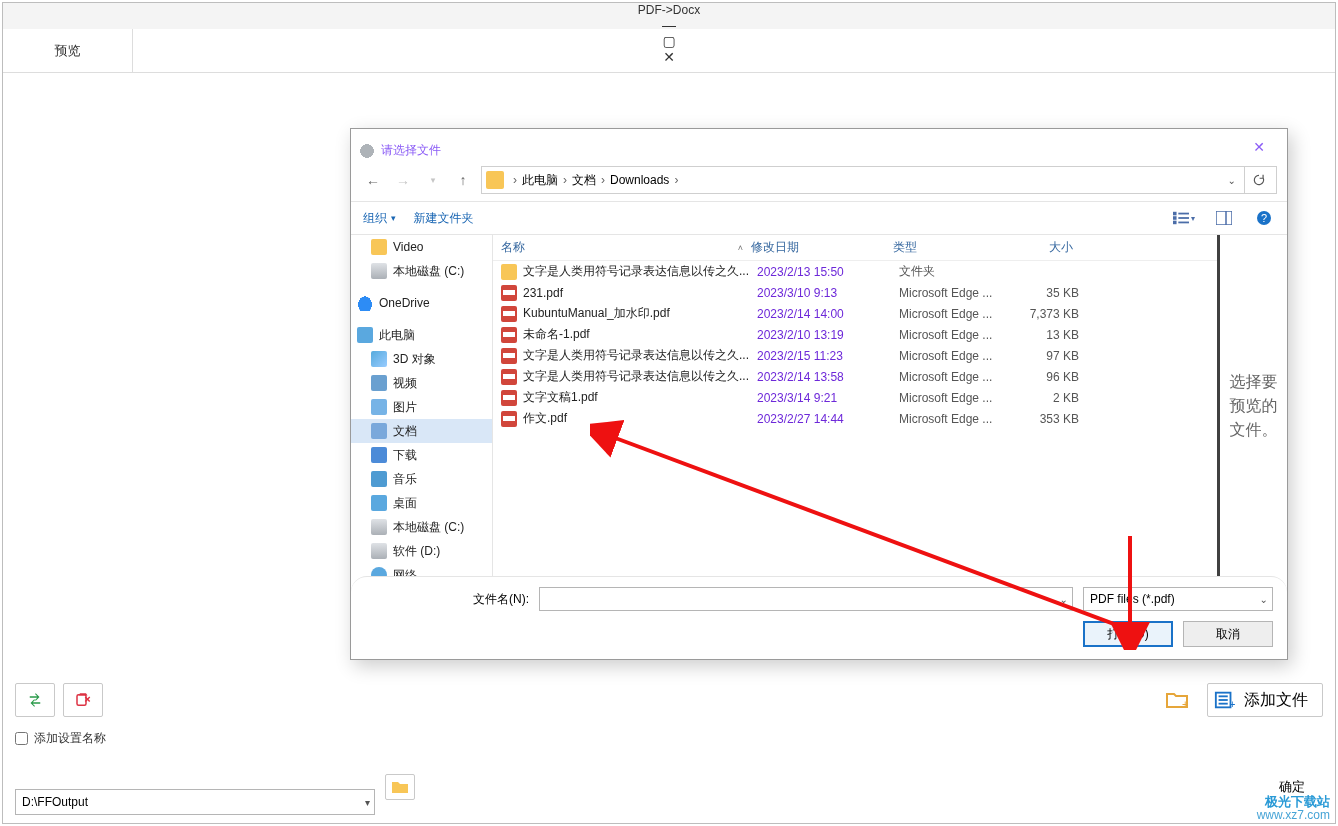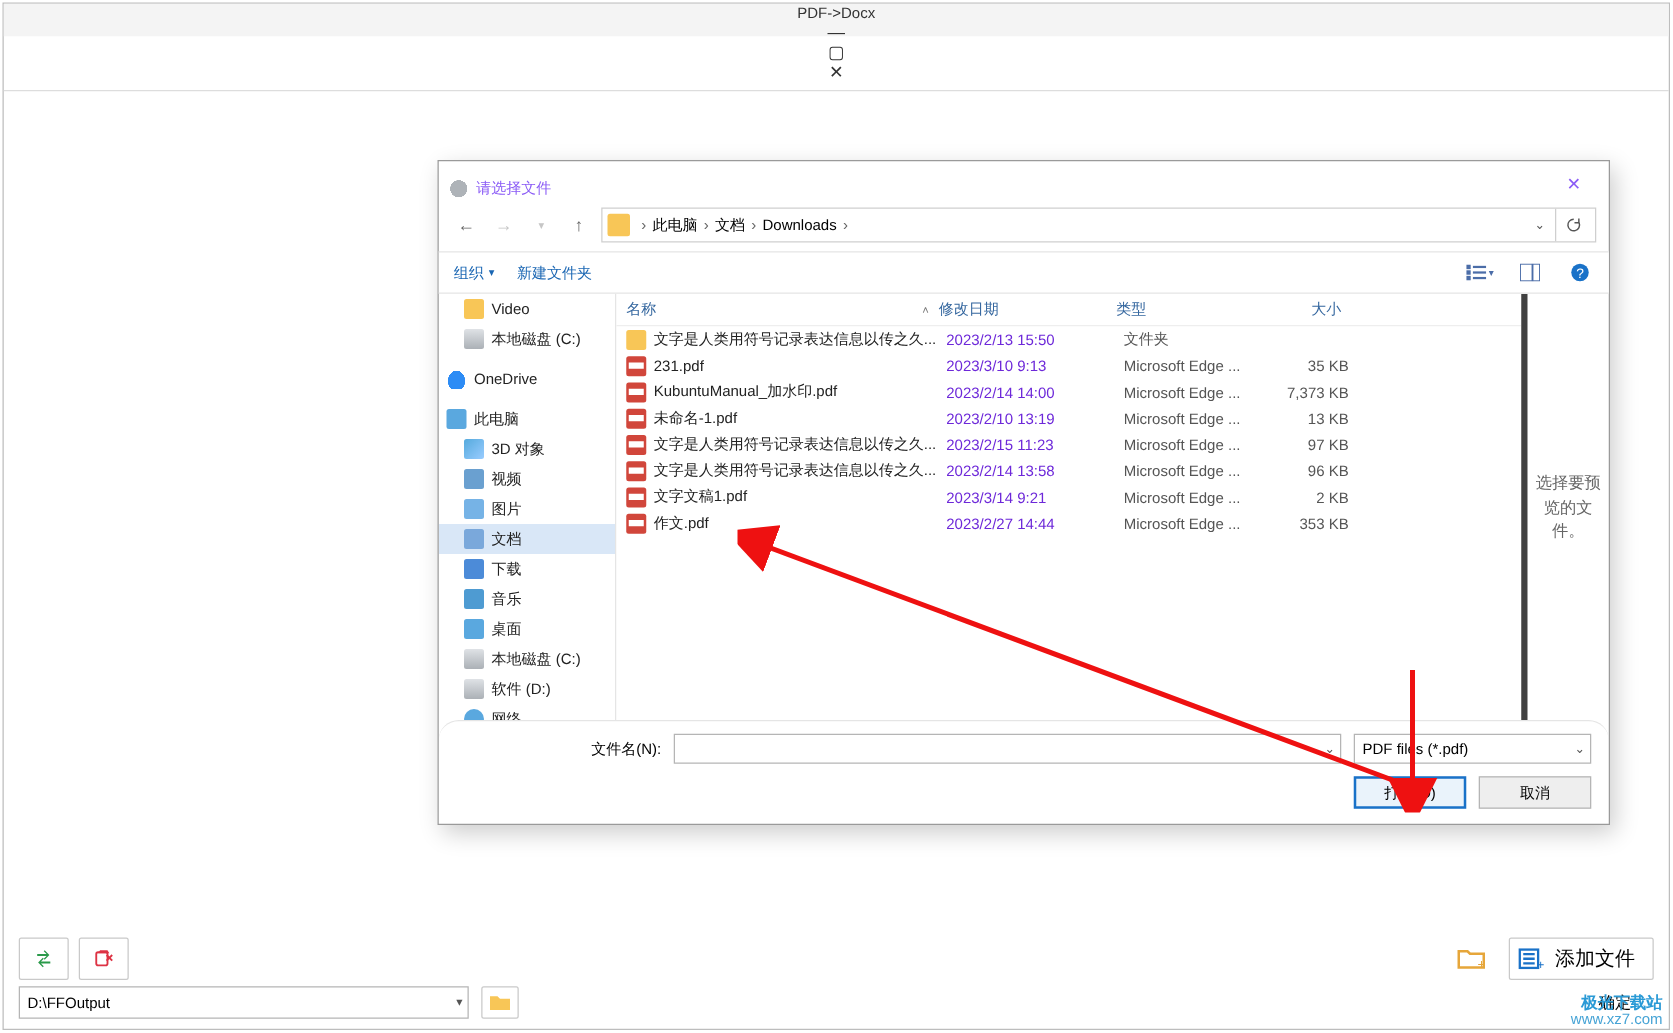--- a/index.html
+++ b/index.html
@@ -20,21 +20,21 @@
 .bottom { position: absolute; left: 0; right: 0; bottom: 0; padding: 8px 12px 8px 12px; }
 .toolbar-row { display: flex; align-items: center; height: 44px; }
 .small-btn { width: 40px; height: 34px; border: 1px solid #c9c9c9; border-radius: 2px; display: flex; align-items: center; justify-content: center; margin-right: 8px; }
 .small-btn svg { width: 18px; height: 18px; }
 .right-btns { margin-left: auto; display: flex; align-items: center; gap: 10px; }
 .icon-sq { width: 40px; height: 34px; display: flex; align-items: center; justify-content: center; }
 .add-file { display: flex; align-items: center; gap: 8px; border: 1px solid #c9c9c9; border-radius: 2px; padding: 4px 14px 4px 6px; height: 34px; }
 .chk-row { display: flex; align-items: center; gap: 6px; font-size: 12px; color: #333; margin: 8px 0 12px 0; }
 .chk-row input { width: 13px; height: 13px; }
 .path-row { display: flex; align-items: center; gap: 10px; }
-.path-sel { flex: 0 0 360px; height: 26px; border: 1px solid #b5b5b5; display: flex; align-items: center; padding: 0 6px; font-size: 12px; position: relative; }
+.path-sel { flex: 0 0 360px; height: 26px; border: 1px solid #b5b5b5; display: flex; align-items: center; padding: 0 6px; font-size: 12px; position: relative; margin-top: 30px; }
 .path-sel .dd { position: absolute; right: 4px; font-size: 10px; color: #555; }
 .folder-btn { width: 30px; height: 26px; border: 1px solid #c9c9c9; border-radius: 2px; display: flex; align-items: center; justify-content: center; }
 .ok-btn { margin-left: auto; padding: 4px 18px; font-size: 13px; }
 
 
 .dialog { position: absolute; left: 350px; top: 128px; width: 938px; height: 532px; background: #fff; border: 1px solid #9a9a9a; box-shadow: 4px 6px 18px rgba(0,0,0,.2); display: flex; flex-direction: column; }
 .dlg-title { height: 30px; display: flex; align-items: flex-end; padding: 0 8px; font-size: 12px; color: #8b5cf6; }
 .dlg-title .icon { width: 16px; height: 16px; margin-right: 6px; background: radial-gradient(circle at 50% 50%, #aeb3b8 0 60%, transparent 61%); border-radius: 2px; }
 .dlg-title .spacer { flex: 1; }
 .dlg-close { width: 40px; height: 24px; display: flex; align-items: center; justify-content: center; font-size: 14px; }
@@ -78,21 +78,21 @@
 .fcol-size { flex: 0 0 74px; text-align: right; padding-right: 10px; }
 .frow { display: flex; height: 21px; align-items: center; }
 .frow .ico { width: 16px; height: 16px; margin: 0 6px 0 8px; flex: none; }
 .frow .ico.folder { background: #f8c657; border-radius: 2px; }
 .frow .ico.pdf { background: #d1463b; border-radius: 2px; position: relative; }
 .frow .ico.pdf::after { content: ""; position: absolute; left: 2px; right: 2px; top: 5px; height: 5px; background: #fff; }
 .frow .name { flex: 0 0 234px; overflow: hidden; text-overflow: ellipsis; white-space: nowrap; }
 .frow .date { flex: 0 0 142px; color: #6d28d9; }
 .frow .type { flex: 0 0 116px; color: #555; overflow: hidden; text-overflow: ellipsis; white-space: nowrap; }
 .frow .size { flex: 0 0 74px; text-align: right; padding-right: 10px; color: #555; }
-.preview-pane { width: 70px; border-left: 5px solid #404040; display: flex; align-items: center; justify-content: center; font-size: 13px; color: #666; padding: 4px; text-align: center; line-height: 1.5; }
+.preview-pane { width: 70px; border-left: 3px solid #404040; display: flex; align-items: center; justify-content: center; font-size: 16px; color: #666; padding: 4px; text-align: center; line-height: 1.5; }
 .dlg-foot { border-top: 1px solid #e5e5e5; padding: 10px 14px 12px 14px; display: flex; flex-direction: column; gap: 10px; border-radius: 16px; }
 .fn-row { display: flex; align-items: center; gap: 10px; font-size: 12px; }
 .fn-row label { width: 164px; text-align: right; }
 .fn-in { flex: 1; height: 24px; border: 1px solid #b5b5b5; display: flex; align-items: center; padding: 0 4px; position: relative; }
 .fn-in .dd { position: absolute; right: 4px; font-size: 10px; color: #555; }
 .ft-sel { width: 190px; height: 24px; border: 1px solid #b5b5b5; display: flex; align-items: center; padding: 0 6px; font-size: 12px; position: relative; }
 .ft-sel .dd { position: absolute; right: 4px; font-size: 10px; color: #555; }
 .btn-row { display: flex; justify-content: flex-end; gap: 10px; }
 .dlg-btn { width: 90px; height: 26px; font-size: 12px; border: 1px solid #b5b5b5; background: #eee; }
 .dlg-btn.primary { border: 2px solid #1a72c8; background: #eaf3fb; }
@@ -110,20 +110,21 @@
   <div class="main-titlebar">
     <span class="icon"></span>
     <span>PDF-&gt;Docx</span>
     <span class="spacer"></span>
     <span class="wbtn">—</span>
     <span class="wbtn">▢</span>
     <span class="wbtn">✕</span>
   </div>
 
   <div class="main-tabs">
+    <div class="tab">预览</div>
   </div>
 
   <div class="main-body"></div>
 
   <div class="bottom">
     <div class="toolbar-row">
       <div class="small-btn">
         <svg viewBox="0 0 24 24">
             <path d="M5 7h10l-3-3 1-1 5 5-5 5-1-1 3-3H5V7zm14 10H9l3 3-1 1-5-5 5-5 1 1-3 3h10v2z" fill="#2a9a4a"></path>
           </svg>
@@ -149,20 +150,24 @@
               <line x1="5" y1="6" x2="15" y2="6" stroke="#1a72c8" stroke-width="2"></line>
               <line x1="5" y1="10" x2="15" y2="10" stroke="#1a72c8" stroke-width="2"></line>
               <line x1="5" y1="14" x2="15" y2="14" stroke="#1a72c8" stroke-width="2"></line>
               <text x="17" y="19" font-size="11" fill="#1a72c8">+</text>
             </svg>
           <span>添加文件</span>
         </div>
       </div>
     </div>
 
+    <div class="chk-row">
+      <input type="checkbox" style="">
+      <span>添加设置名称</span>
+    </div>
 
     <div class="path-row">
       <div class="path-sel">
         <span>D:\FFOutput</span>
         <span class="dd">▾</span>
       </div>
       <div class="folder-btn">
         <svg width="18" height="14" viewBox="0 0 18 14">
             <path d="M1 2h6l2 2h8v9H1z" fill="#f8c657"></path>
           </svg>

